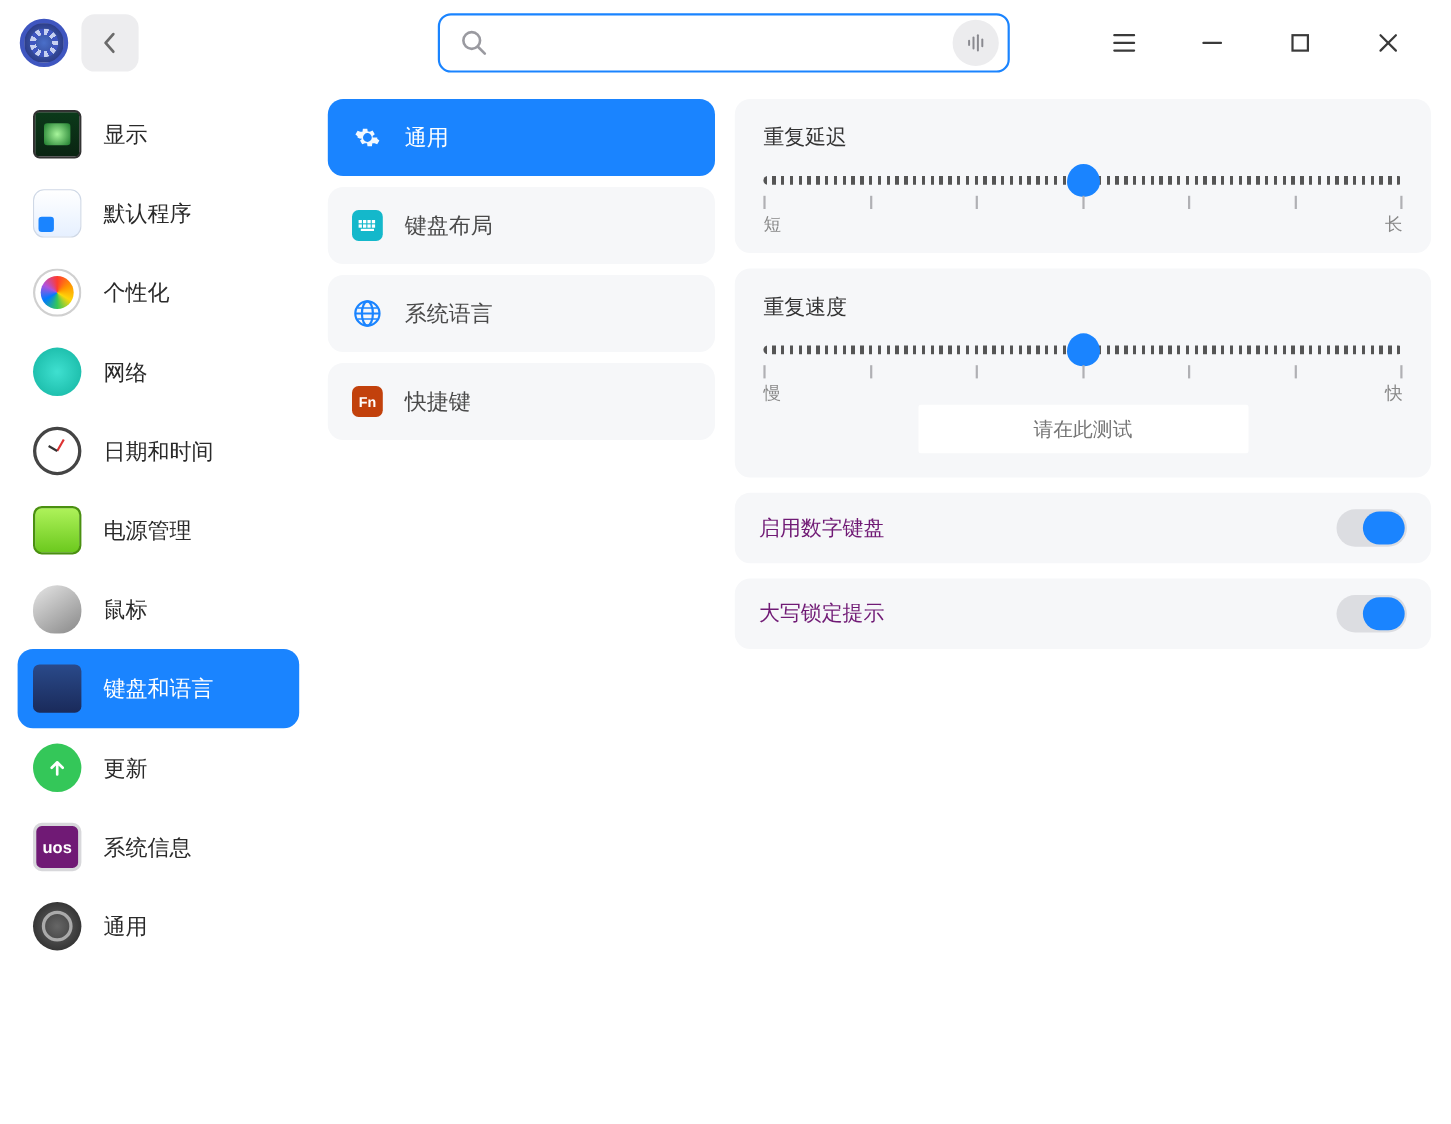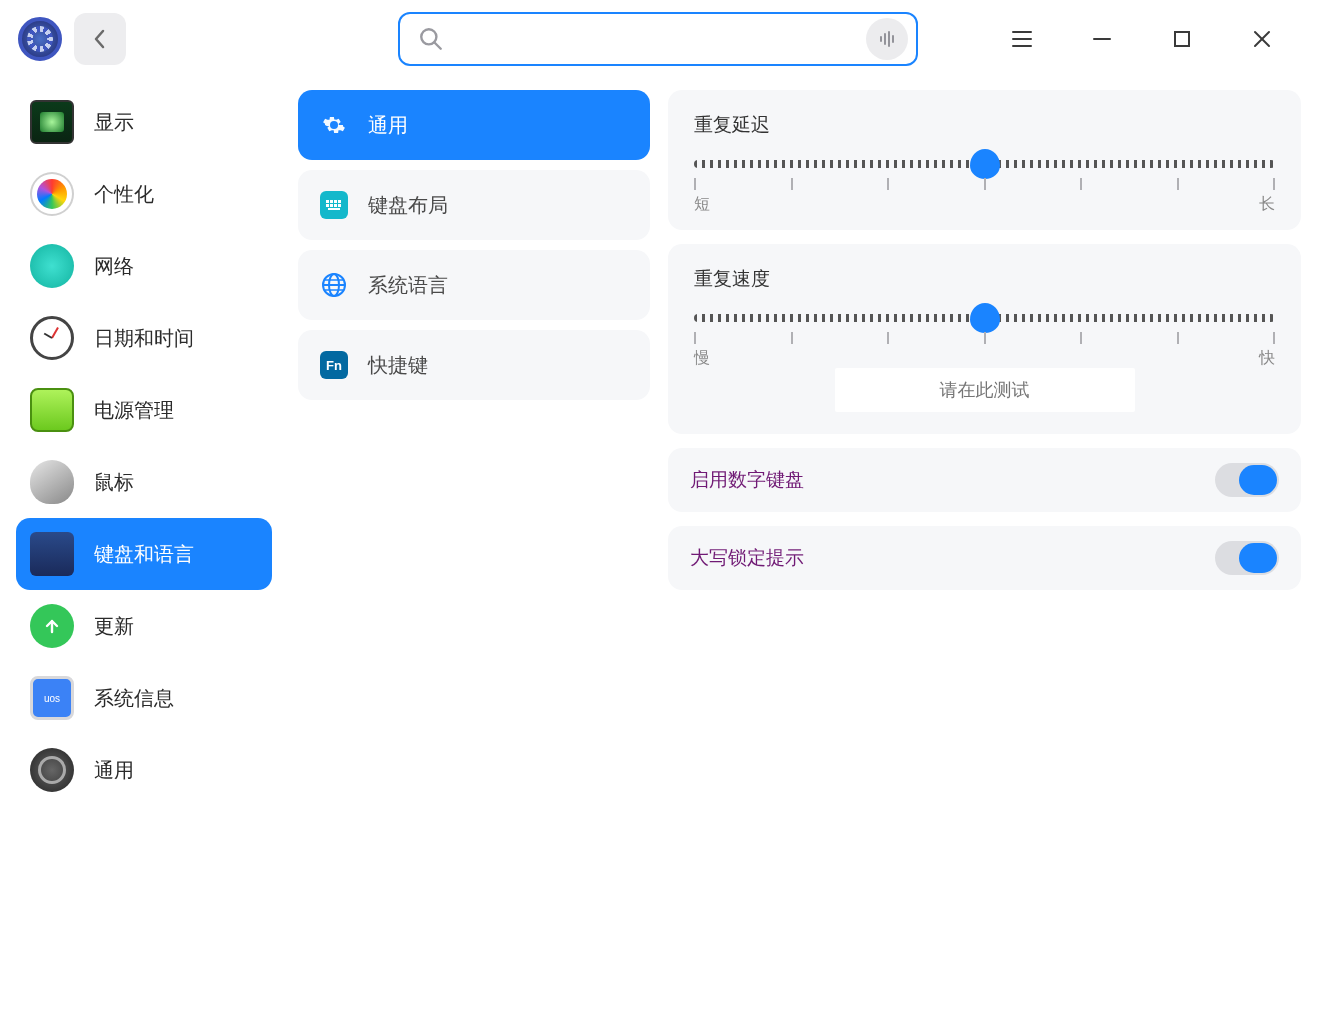--- a/index.html
+++ b/index.html
@@ -74,37 +74,37 @@
     .ic-network{background:radial-gradient(circle,#3fe0d0,#12b3a0);border-radius:50%;}
     .ic-sound{background:radial-gradient(145deg,#d0d0d0,#555);border-radius:50%;}
     .ic-clock{background:#fff;border:3px solid #444;border-radius:50%;position:relative;}
     .ic-clock::before{content:"";position:absolute;left:50%;top:50%;width:2px;height:12px;background:#d33;transform-origin:bottom;transform:translate(-50%,-100%) rotate(30deg);}
     .ic-clock::after{content:"";position:absolute;left:50%;top:50%;width:2px;height:9px;background:#333;transform-origin:bottom;transform:translate(-50%,-100%) rotate(-60deg);}
     .ic-power{background:linear-gradient(#aef25a,#6cc91e);border-radius:8px;border:2px solid #4a9010;}
     .ic-mouse{background:linear-gradient(145deg,#e6e6e6,#888);border-radius:50% 50% 45% 45%;}
     .ic-keyboard{background:linear-gradient(#2a4a8a,#1a2a5a);border-radius:6px;display:grid;grid-template-columns:repeat(4,1fr);grid-template-rows:repeat(3,1fr);gap:2px;padding:4px;}
     .ic-keyboard span{background:#6a85c0;border-radius:1px;}
     .ic-update{background:#34c759;border-radius:50%;display:flex;align-items:center;justify-content:center;color:#fff;}
-    .ic-sysinfo{background:#3b82f6;border-radius:8px;display:flex;align-items:center;justify-content:center;color:#fff;font-size:10px;font-weight:normal;border:3px solid #d8d8db;}
+    .ic-sysinfo{background:#701a75;border-radius:8px;display:flex;align-items:center;justify-content:center;color:#fff;font-size:15px;font-weight:bold;border:3px solid #d8d8db;}
     .ic-general{background:radial-gradient(circle,#666,#222);border-radius:50%;position:relative;}
     .ic-general::after{content:"";position:absolute;inset:8px;border-radius:50%;border:3px solid #aaa;}
     
     .middle {
       width: 372px; padding: 12px 10px;
     }
     .tab {
       height: 70px; border-radius: 14px; display:flex; align-items:center; gap:20px;
       padding:0 22px; font-size:20px; color:#4a4a4a; background:#f6f7f9; margin-bottom:10px; cursor:pointer;
     }
     .tab.active { background:#1a84ff; color:#fff; }
     .tab-icon { width:28px; height:28px; border-radius:6px; display:flex; align-items:center; justify-content:center; flex-shrink:0;}
     .ti-general{color:#fff;}
     .ti-layout{background:#14b8cb;color:#fff;font-size:12px;}
     .ti-lang{color:#1a84ff;}
-    .ti-shortcut{background:#0369a1;color:#fff;font-size:13px;font-weight:600;}
+    .ti-shortcut{background:#c2410c;color:#fff;font-size:13px;font-weight:600;}
     
     .content {
       flex:1; padding: 12px 18px 0 8px; display:flex; flex-direction:column; gap:14px;
     }
     .card {
       background:#f6f7f9; border-radius:14px; padding:22px 26px;
     }
     .card-title { font-size:19px; color:#333; margin-bottom:22px; }
     .slider-wrap { position:relative; padding-bottom: 40px;}
     .slider-track {
@@ -196,20 +196,24 @@
     </div>
   </div>
 </div>
 
 <div class="body">
 
   <div class="sidebar">
     <div class="side-item">
       <div class="side-icon ic-display"></div>
       <span>显示</span>
+    </div>
+    <div class="side-item">
+      <div class="side-icon ic-default"></div>
+      <span>默认程序</span>
     </div>
     <div class="side-item">
       <div class="side-icon ic-personalize" style="position:relative"></div>
       <span>个性化</span>
     </div>
     <div class="side-item">
       <div class="side-icon ic-network"></div>
       <span>网络</span>
     </div>
     <div class="side-item">

